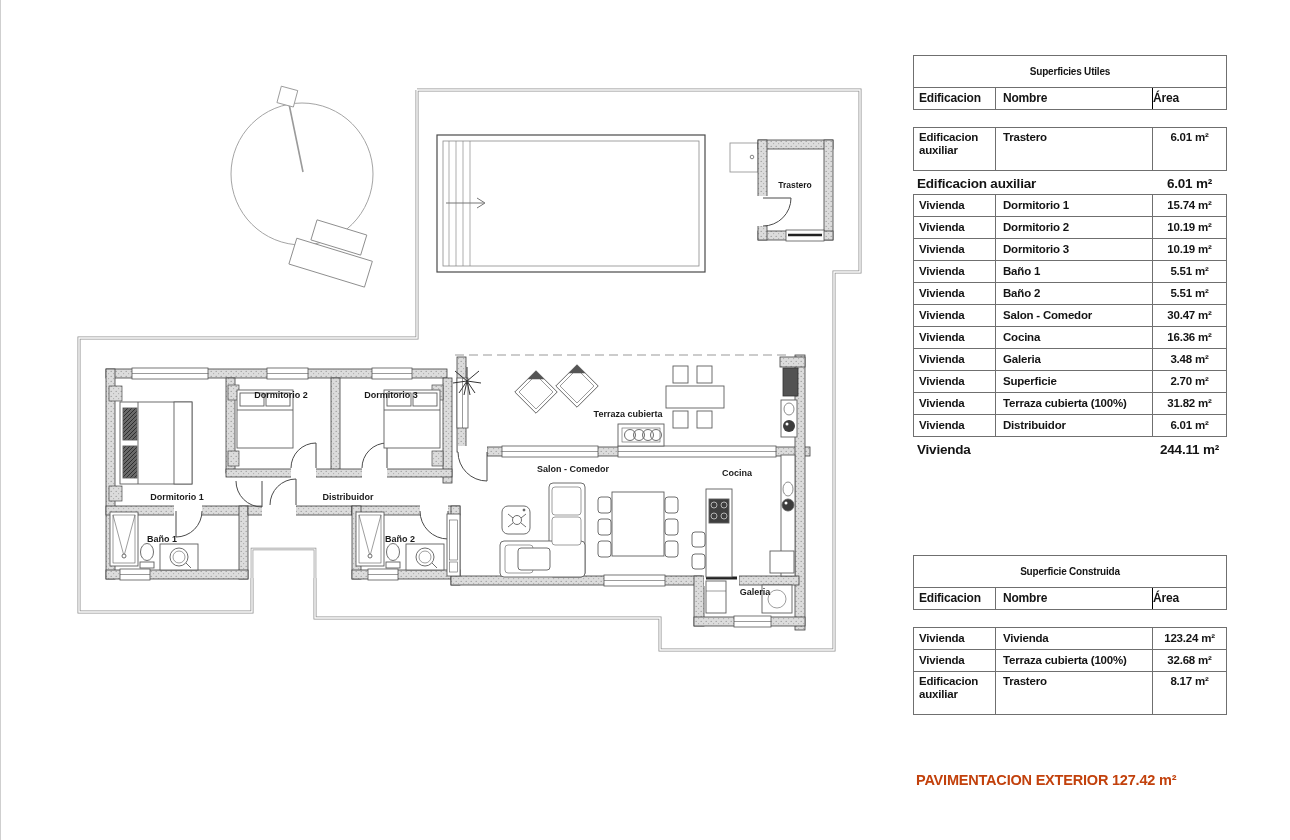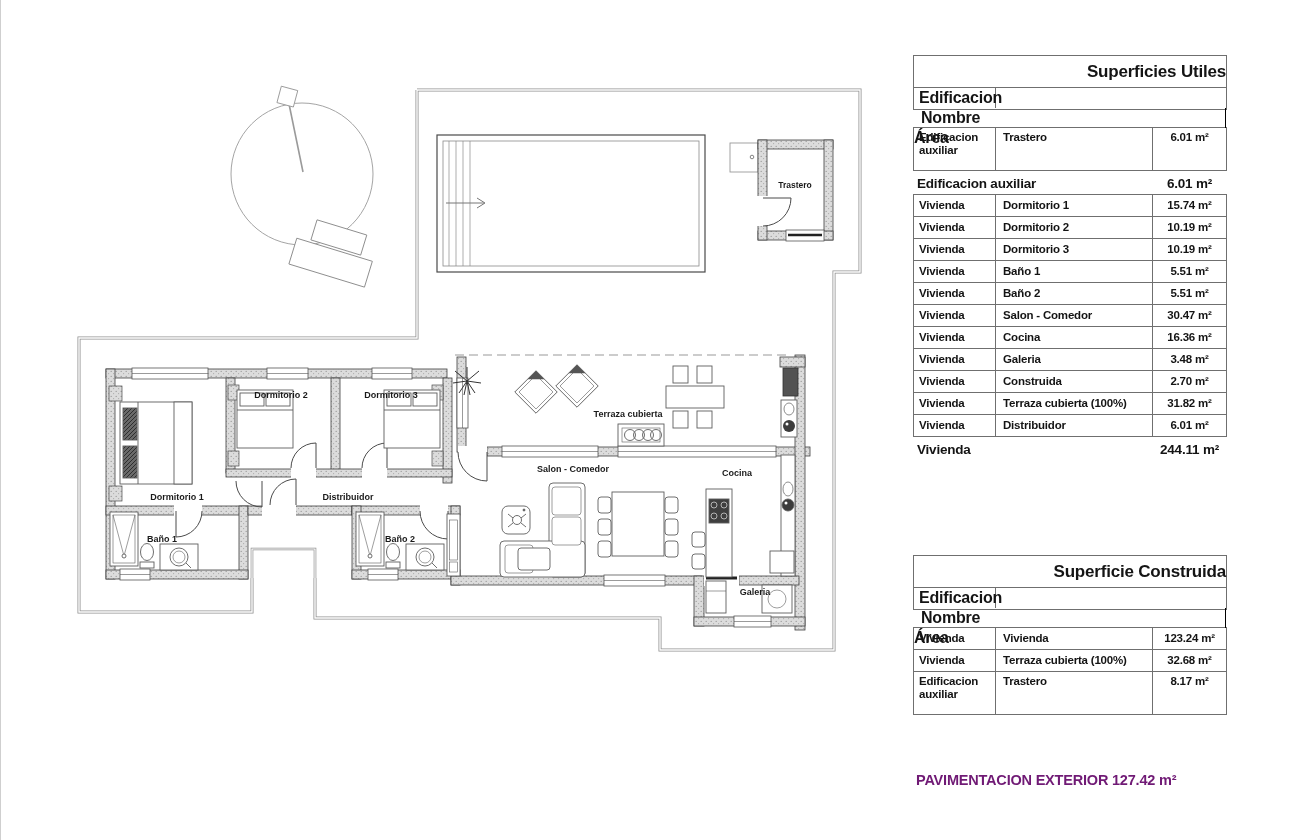--- a/index.html
+++ b/index.html
@@ -4,39 +4,39 @@
 <style>
   html,body{margin:0;padding:0;background:#ffffff;}
   #page{position:relative;width:1290px;height:840px;background:#fff;overflow:hidden;
         font-family:"Liberation Sans",sans-serif;}
   #edge{position:absolute;left:0;top:0;width:1px;height:840px;background:#cfcfcf;}
   svg text{font-family:"Liberation Sans",sans-serif;font-weight:bold;fill:#1a1a1a;}
   .rlabel{font-size:9px;text-anchor:middle;}
   .rlabel-sm{font-size:8.5px;text-anchor:middle;}
 
   .tbl{position:absolute;left:913px;width:314px;font-weight:bold;color:#141414;letter-spacing:-0.2px;}
-  .ttitle{border:1px solid #6f6f6f;height:31px;line-height:31px;text-align:right;font-size:17px;}
-  .thead{display:flex;border:1px solid #6f6f6f;margin-top:-1px;height:21px;font-size:16px;flex-direction:column;}
+  .ttitle{border:1px solid #6f6f6f;height:31px;line-height:31px;text-align:center;font-size:10px;}
+  .thead{display:flex;border:1px solid #6f6f6f;margin-top:-1px;height:21px;font-size:12px;}
   .h1{width:76px;padding-left:5px;border-right:1px solid #6f6f6f;line-height:20px;}
   .h2{flex:1;padding-left:7px;border-right:1px solid #000000;line-height:20px;}
   .h3{width:73px;line-height:20px;}
   .tgap{height:18px;}
   .trow{display:flex;border:1px solid #6f6f6f;margin-top:-1px;height:21px;font-size:11.5px;}
   .trow .c1{width:76px;padding-left:5px;border-right:1px solid #6f6f6f;line-height:20px;}
   .trow .c2{flex:1;padding-left:7px;border-right:1px solid #6f6f6f;line-height:20px;}
   .trow .c3{width:73px;text-align:center;line-height:20px;}
   .trow.tall{height:42px;}
   .trow.tall .c1{line-height:1.15;padding-top:3px;}
   .trow.tall .c2,.trow.tall .c3{line-height:1.15;padding-top:3px;}
   .sumrow{position:relative;height:24px;font-size:13.5px;display:flex;align-items:center;}
   .sumrow .sl{padding-left:4px;}
   .sumrow .sa{position:absolute;right:0;width:75px;text-align:center;}
   .sumrow.total{font-size:14.5px;height:26px;}
   #pav-footer{position:absolute;left:916px;top:772px;font-size:14.5px;font-weight:bold;
-              color:#701a75;letter-spacing:-0.2px;}
+              color:#c2410c;letter-spacing:-0.2px;}
 </style>
 </head>
 <body>
 
 <div id="page">
 <div id="edge"></div>
 
 <svg width="1290" height="840" viewBox="0 0 1290 840">
   <defs>
     <pattern id="wl" width="5" height="5" patternUnits="userSpaceOnUse">
@@ -399,21 +399,21 @@
           <div class="c2">Cocina</div>
           <div class="c3">16.36 m²</div>
         </div>
         <div class="trow">
           <div class="c1">Vivienda</div>
           <div class="c2">Galeria</div>
           <div class="c3">3.48 m²</div>
         </div>
         <div class="trow">
           <div class="c1">Vivienda</div>
-          <div class="c2">Construida</div>
+          <div class="c2">Superficie</div>
           <div class="c3">2.70 m²</div>
         </div>
         <div class="trow">
           <div class="c1">Vivienda</div>
           <div class="c2">Terraza cubierta (100%)</div>
           <div class="c3">31.82 m²</div>
         </div>
         <div class="trow">
           <div class="c1">Vivienda</div>
           <div class="c2">Distribuidor</div>

